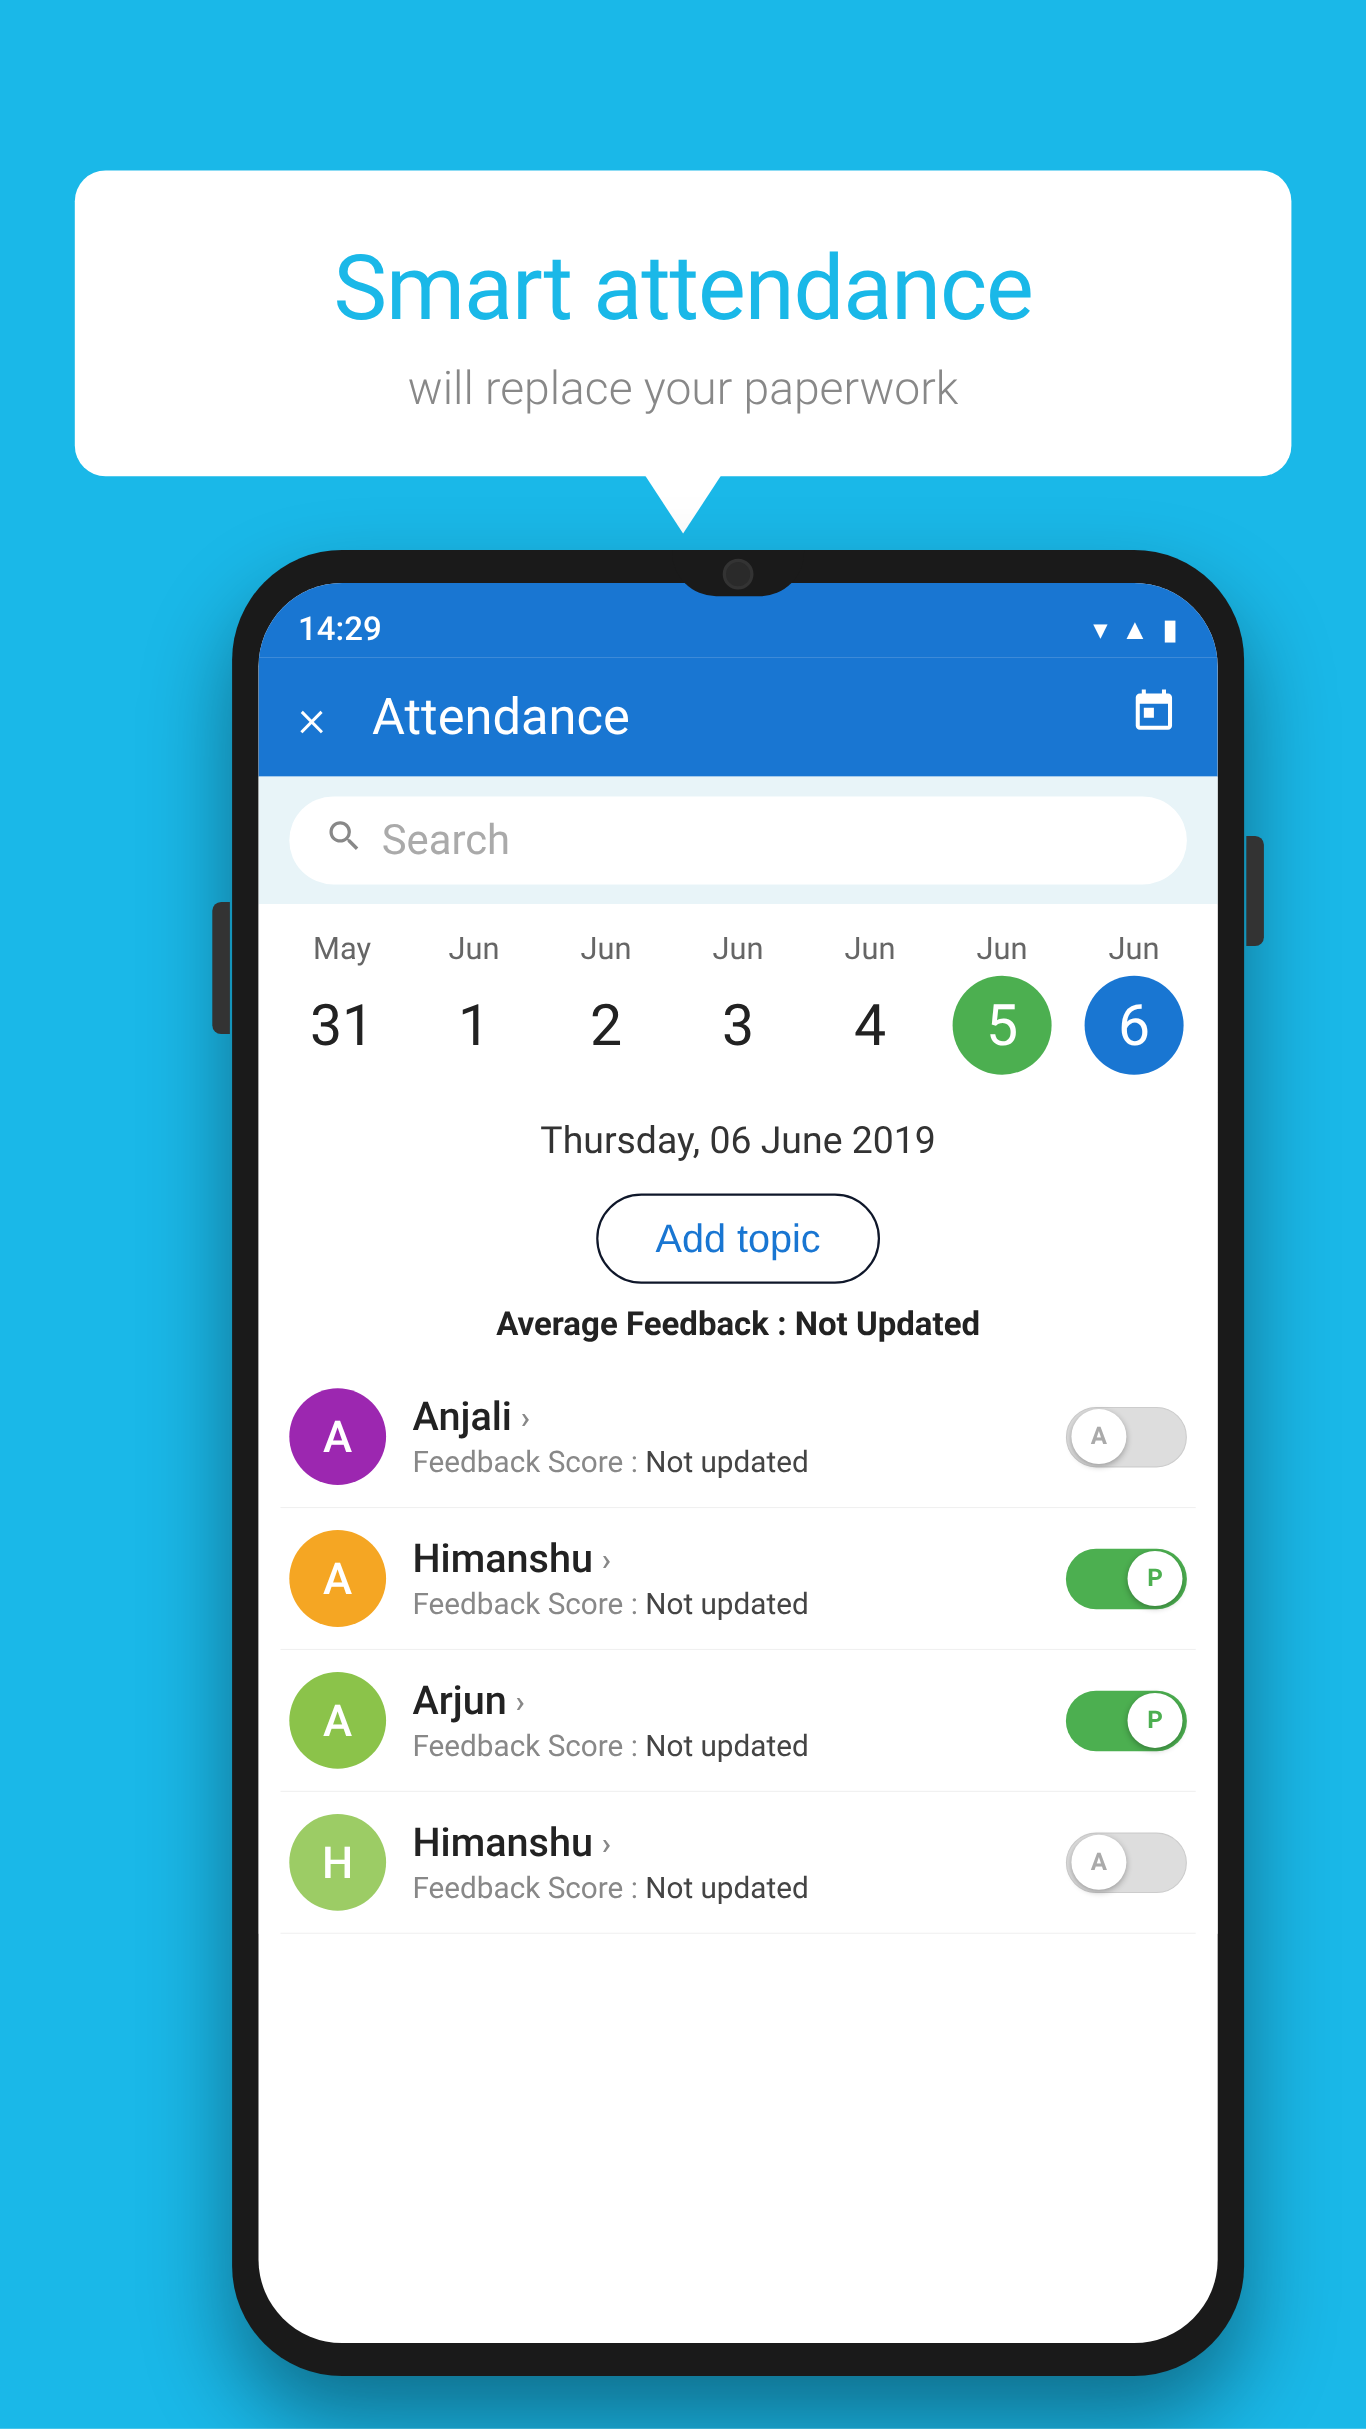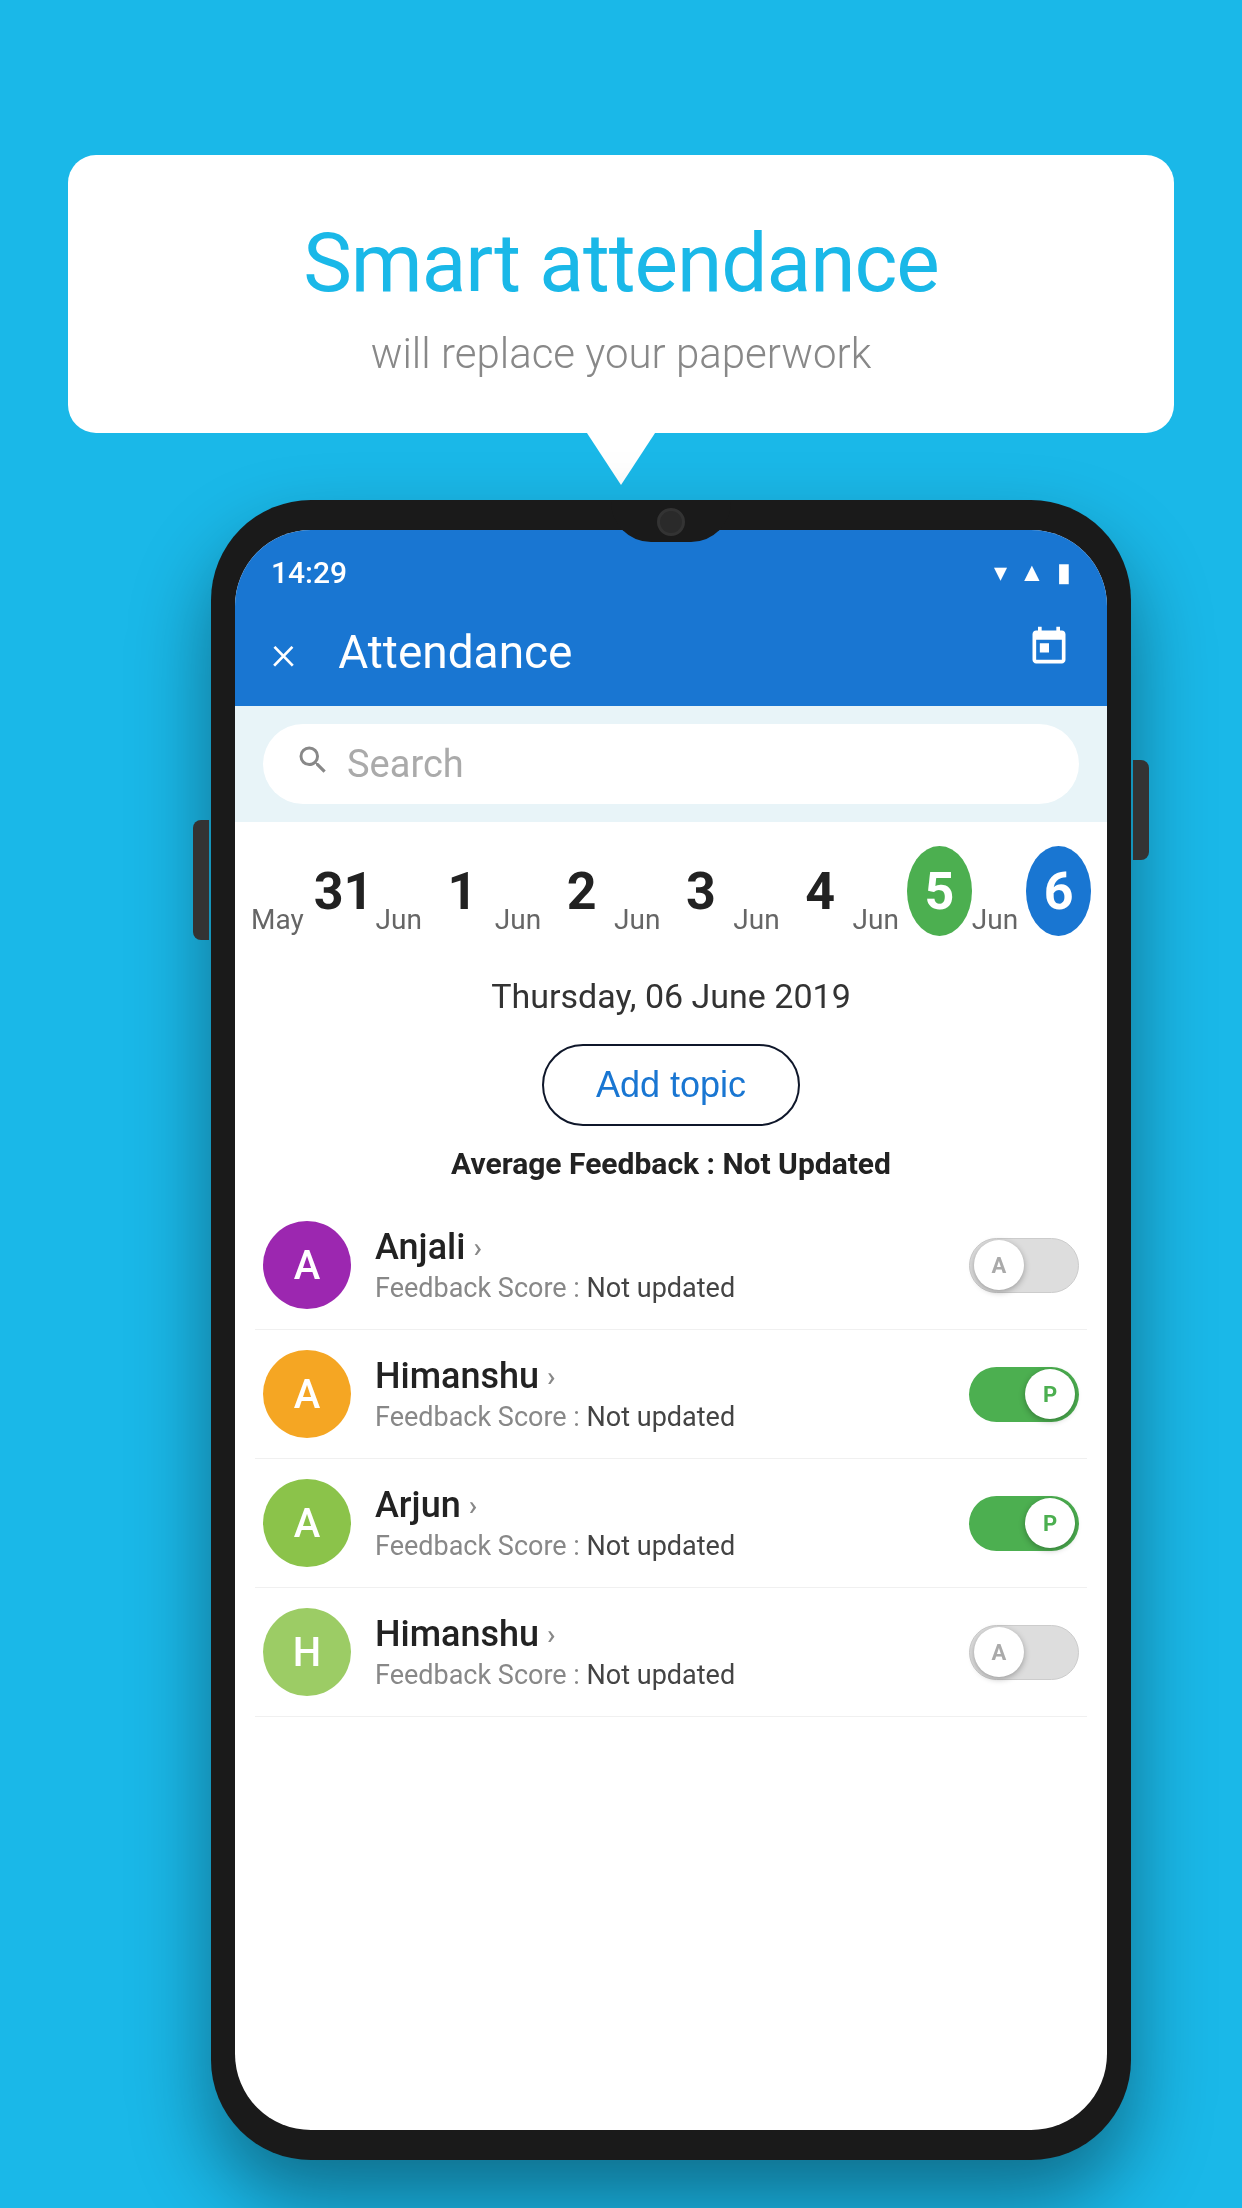--- a/index.html
+++ b/index.html
@@ -222,34 +222,35 @@
     .calendar-strip {
       background: white;
       padding: 24px 16px 16px;
       display: flex;
       align-items: flex-start;
       justify-content: space-around;
     }
 
     .cal-day {
       display: flex;
-      align-items: flex-end;
+      flex-direction: column;
+      align-items: center;
       gap: 8px;
       min-width: 100px;
     }
 
     .cal-month {
       font-size: 28px;
       color: #666;
       font-weight: 400;
     }
 
     .cal-date {
       font-size: 52px;
-      font-weight: 700;
+      font-weight: 400;
       color: #222;
       width: 90px;
       height: 90px;
       display: flex;
       align-items: center;
       justify-content: center;
       border-radius: 50%;
     }
 
     .cal-date.today {

